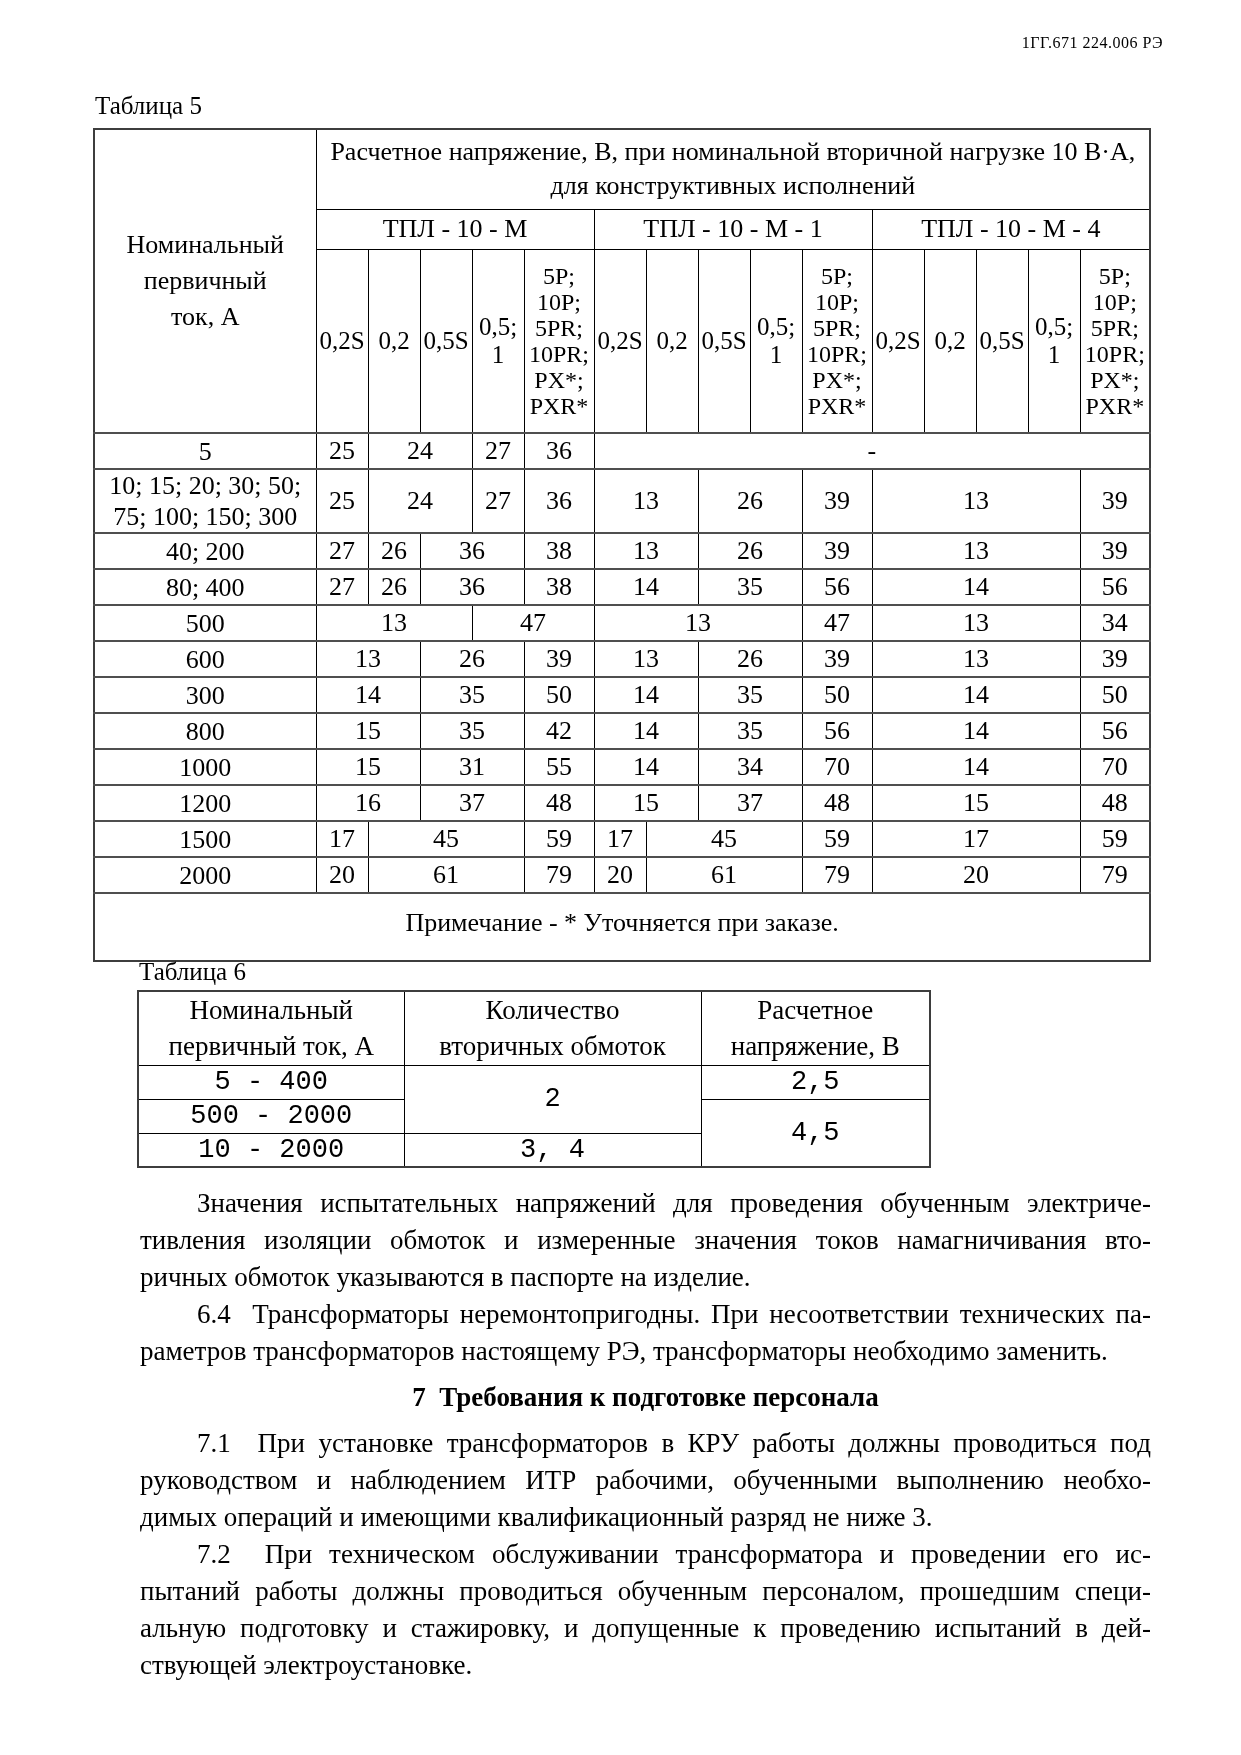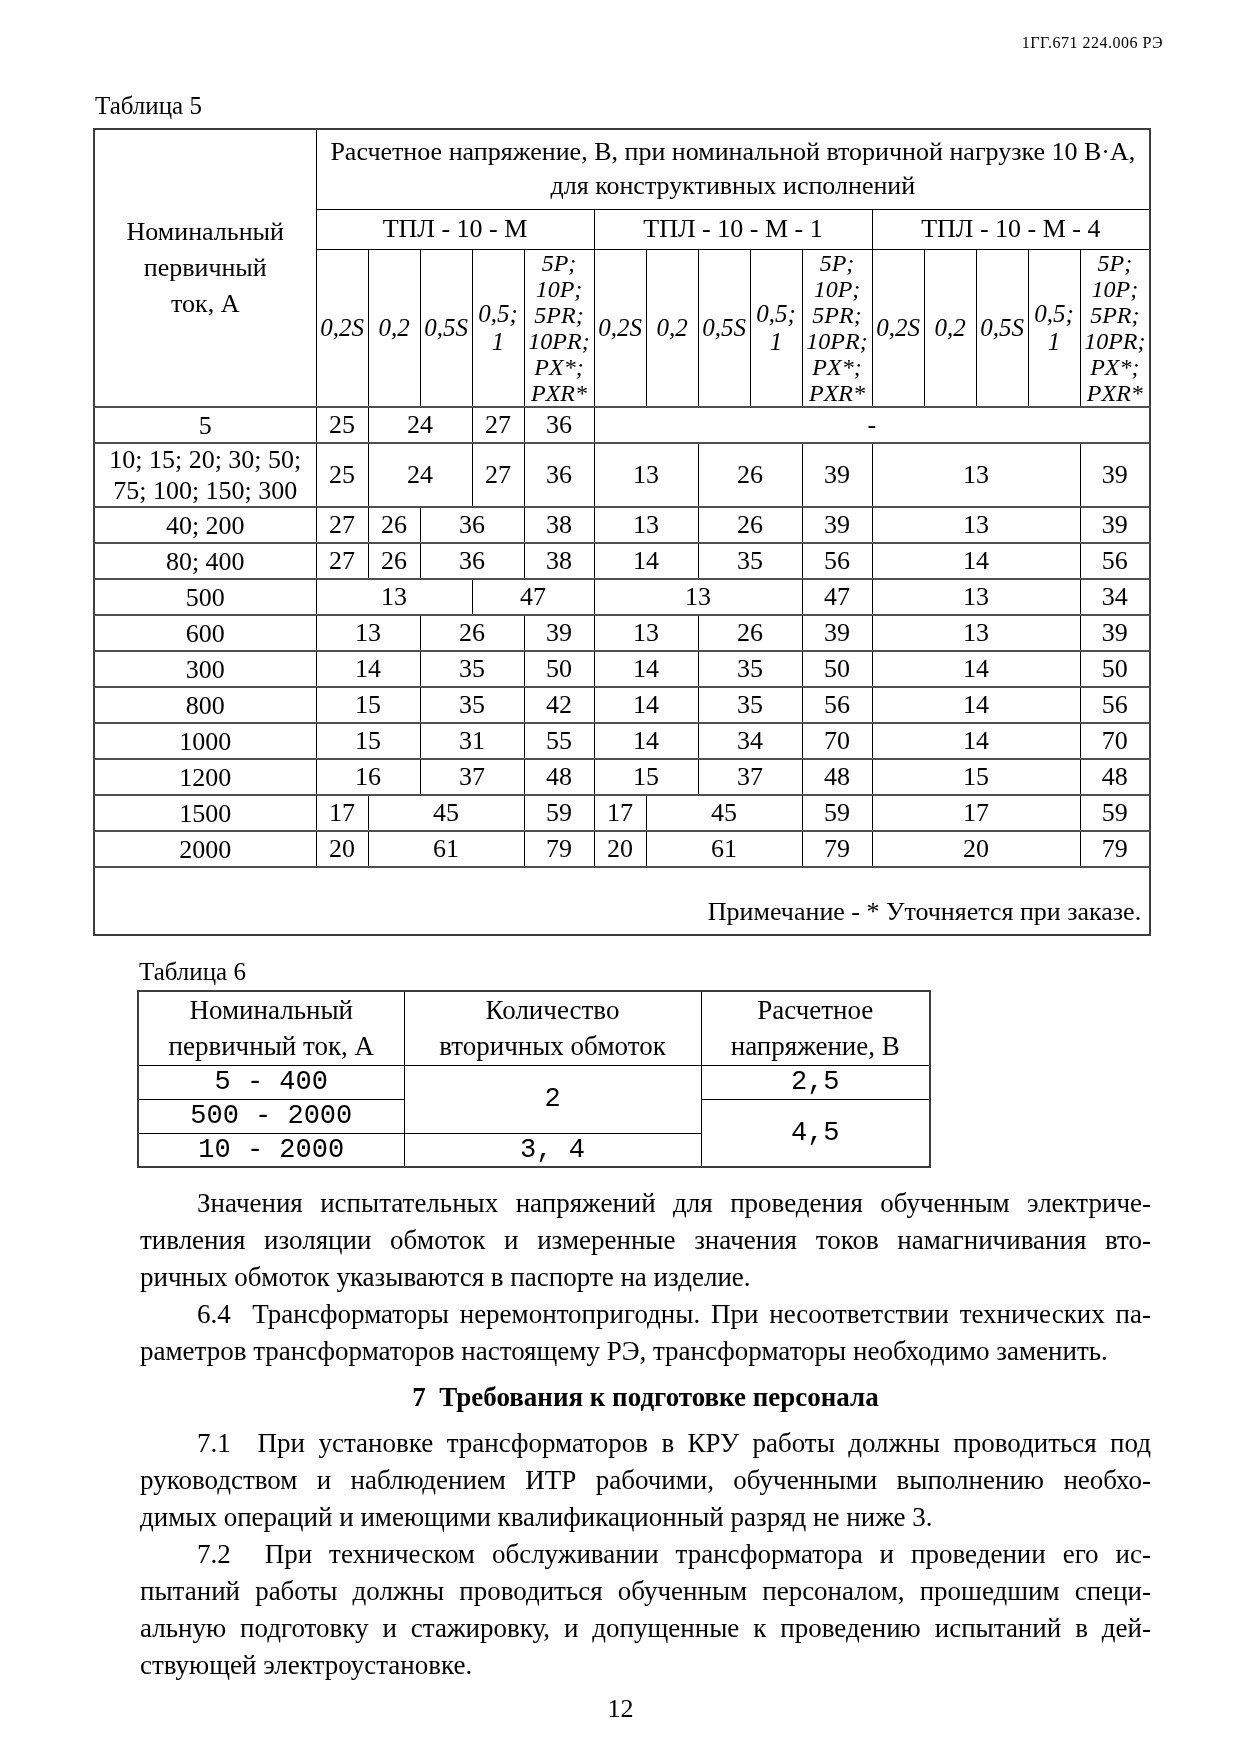--- a/index.html
+++ b/index.html
@@ -16,28 +16,28 @@
   table { border-collapse:collapse; table-layout:fixed; }
 
   #t5 { position:absolute; left:93px; top:128px; width:1056px; border:2px solid #3d3d3d; }
   #t5 th, #t5 td {
     border:1px solid #000; text-align:center; vertical-align:middle;
     font-weight:normal; white-space:pre-line; padding:0; overflow:hidden;
   }
   #t5 tbody th, #t5 tbody td { border-top:2px solid #4f4f4f; }
   #t5 .spanhead { font-size:26px; line-height:34px; height:80px; }
   #t5 .group    { font-size:26px; height:40px; }
-  #t5 .cls      { font-size:25px; height:158px; line-height:28px;font-style:italic; }
+  #t5 .cls      { font-size:25px; height:184px; line-height:28px; }
   #t5 .prot     { font-size:24px; line-height:26px; }
   #t5 .stub     { font-size:26px; line-height:36px; }
   #t5 tbody tr  { height:36px; font-size:26px; }
   #t5 tbody tr.tall { height:64px; }
   #t5 tbody .rowlabel { line-height:31px; }
   #t5 tr.noterow { height:68px; }
-  #t5 .note { text-align:right; vertical-align:bottom; padding:4px 8px 7px 8px; font-size:26px; }
+  #t5 .note { text-align:center; vertical-align:bottom; padding:4px 8px 22px 8px; font-size:26px; }
 
   #t6 { position:absolute; left:137px; top:990px; width:792px; border:2px solid #3d3d3d; }
   #t6 th, #t6 td {
     border:1px solid #000; text-align:center; vertical-align:middle;
     font-weight:normal; white-space:pre-line; padding:0;
   }
   #t6 thead tr { height:74px; font-size:27px; line-height:36px; }
   #t6 tbody tr { height:34px; font-size:27px;font-family:Liberation Mono, monospace; }
 
   #bodytext { position:absolute; left:140px; top:1185px; width:1011px; font-size:27px; line-height:37px; }
@@ -308,14 +308,13 @@
         <div class="line">руководством и наблюдением ИТР рабочими, обученными выполнению необхо-</div>
         <div class="line last">димых операций и имеющими квалификационный разряд не ниже 3.</div>
       </div>
       <div class="para">
         <div class="line first">7.2&nbsp;&nbsp;При техническом обслуживании трансформатора и проведении его ис-</div>
         <div class="line">пытаний работы должны проводиться обученным персоналом, прошедшим специ-</div>
         <div class="line">альную подготовку и стажировку, и допущенные к проведению испытаний в дей-</div>
         <div class="line last">ствующей электроустановке.</div>
       </div>
     </div>
-  <div class="page-number">12</div>
 </div>
 
 </body></html>

